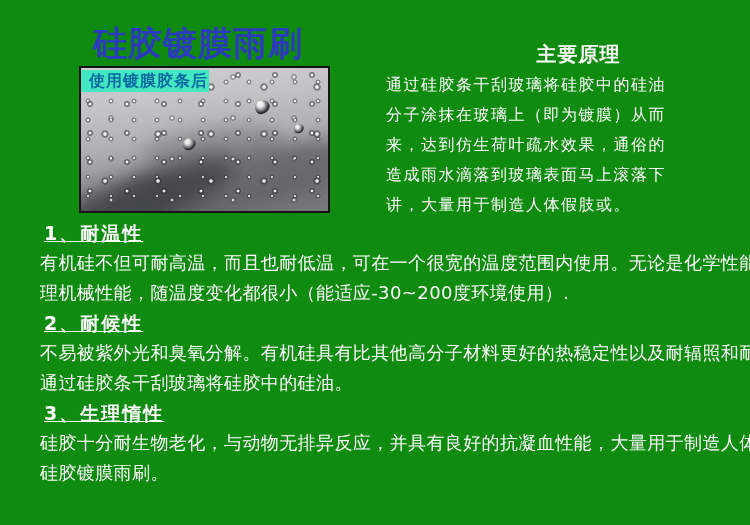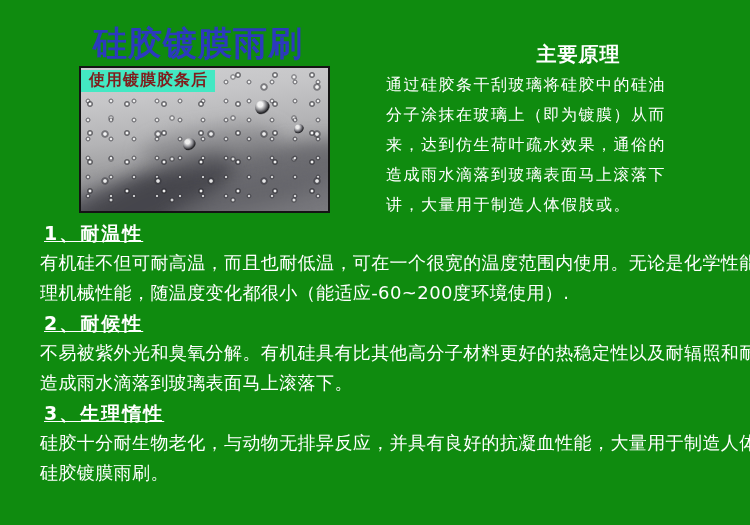--- a/index.html
+++ b/index.html
@@ -41,23 +41,23 @@
   }
   .bigdrop{position:absolute;border-radius:50%;}
   .bd1{width:15px;height:15px;left:174px;top:32px;
     background:radial-gradient(circle at 35% 30%, #f2f2f2 0 2.5px, #8a8a8e 40%, #1d1d20 62%, rgba(0,0,0,0) 72%);}
   .bd2{width:13px;height:13px;left:102px;top:70px;
     background:radial-gradient(circle at 35% 30%, #ededed 0 2px, #84848a 42%, #222225 62%, rgba(0,0,0,0) 72%);}
   .bd3{width:10px;height:10px;left:213px;top:56px;
     background:radial-gradient(circle at 35% 30%, #eaeaea 0 1.6px, #7d7d83 42%, #26262a 62%, rgba(0,0,0,0) 72%);}
   .photo-label{
     position:absolute;left:0;top:2px;
-    background:#43e8c3;color:#7f1d1d;
+    background:#43e8c3;color:#0369a1;
     font-size:16px;font-weight:bold;letter-spacing:1px;
-    line-height:20px;padding:1px 7px 1px 8px;white-space:nowrap;font-family:Liberation Mono, monospace;
+    line-height:20px;padding:1px 1px 1px 8px;white-space:nowrap;
   }
 
   
   .principle{position:absolute;left:359px;top:38px;width:385px;color:#fff;}
   .p-head{font-size:20px;line-height:32px;letter-spacing:1px;font-weight:bold;text-align:center;}
   .p-line{font-size:16px;line-height:30px;letter-spacing:1.5px;white-space:nowrap;}
 
   
   .props{position:absolute;left:13px;top:218px;right:2px;color:#fff;}
   .s-head{font-size:19px;line-height:30px;letter-spacing:2px;font-weight:bold;padding-left:4px;white-space:nowrap;text-decoration:underline;}
@@ -87,22 +87,22 @@
     <div class="p-line">通过硅胶条干刮玻璃将硅胶中的硅油</div>
     <div class="p-line">分子涂抹在玻璃上（即为镀膜）从而</div>
     <div class="p-line">来，达到仿生荷叶疏水效果，通俗的</div>
     <div class="p-line">造成雨水滴落到玻璃表面马上滚落下</div>
     <div class="p-line">讲，大量用于制造人体假肢或。</div>
   </section>
 
   <section class="props">
     <div class="s-head">1、耐温性</div>
     <div class="s-line">有机硅不但可耐高温，而且也耐低温，可在一个很宽的温度范围内使用。无论是化学性能还是物</div>
-    <div class="s-line">理机械性能，随温度变化都很小（能适应-60~200度环境使用）.</div>
+    <div class="s-line">理机械性能，随温度变化都很小（能适应-30~200度环境使用）.</div>
     <div class="s-head">2、耐候性</div>
     <div class="s-line">不易被紫外光和臭氧分解。有机硅具有比其他高分子材料更好的热稳定性以及耐辐照和耐候能力，</div>
-    <div class="s-line">造成雨水滴落到玻璃表面马上滚落下。</div>
+    <div class="s-line">通过硅胶条干刮玻璃将硅胶中的硅油。</div>
     <div class="s-head">3、生理惰性</div>
     <div class="s-line">硅胶十分耐生物老化，与动物无排异反应，并具有良好的抗凝血性能，大量用于制造人体假肢或</div>
     <div class="s-line">硅胶镀膜雨刷。</div>
   </section>
 
 </div>
 
 </body></html>

